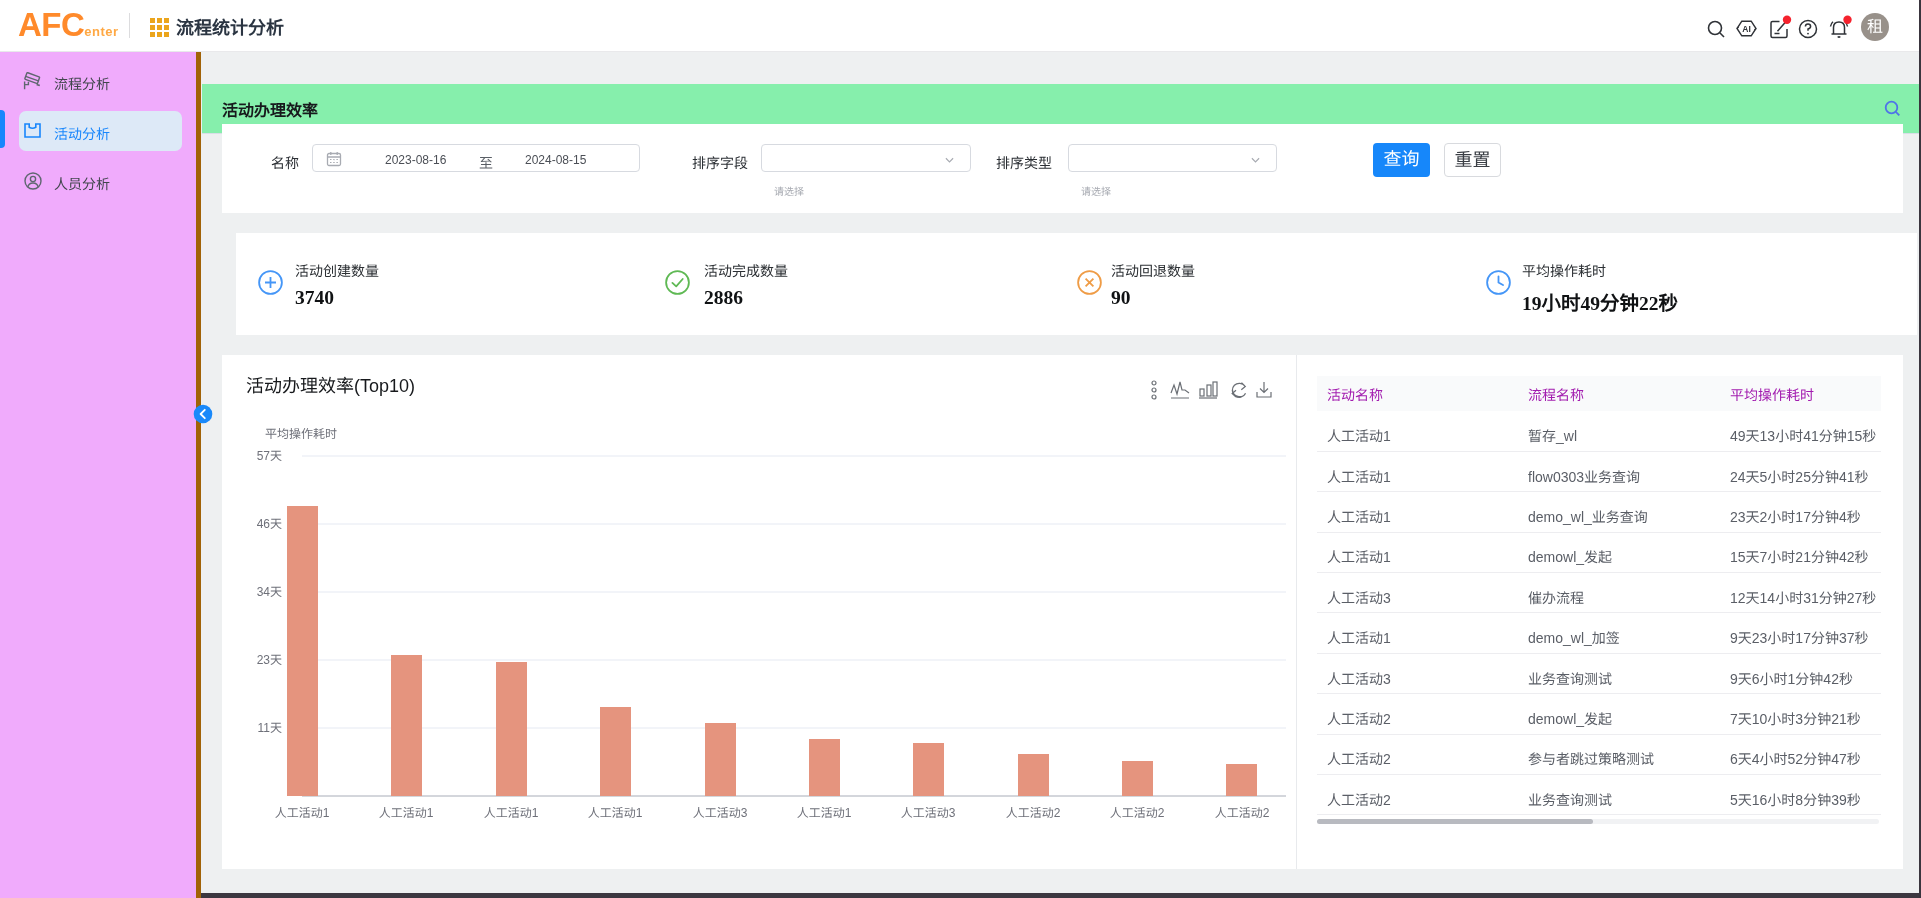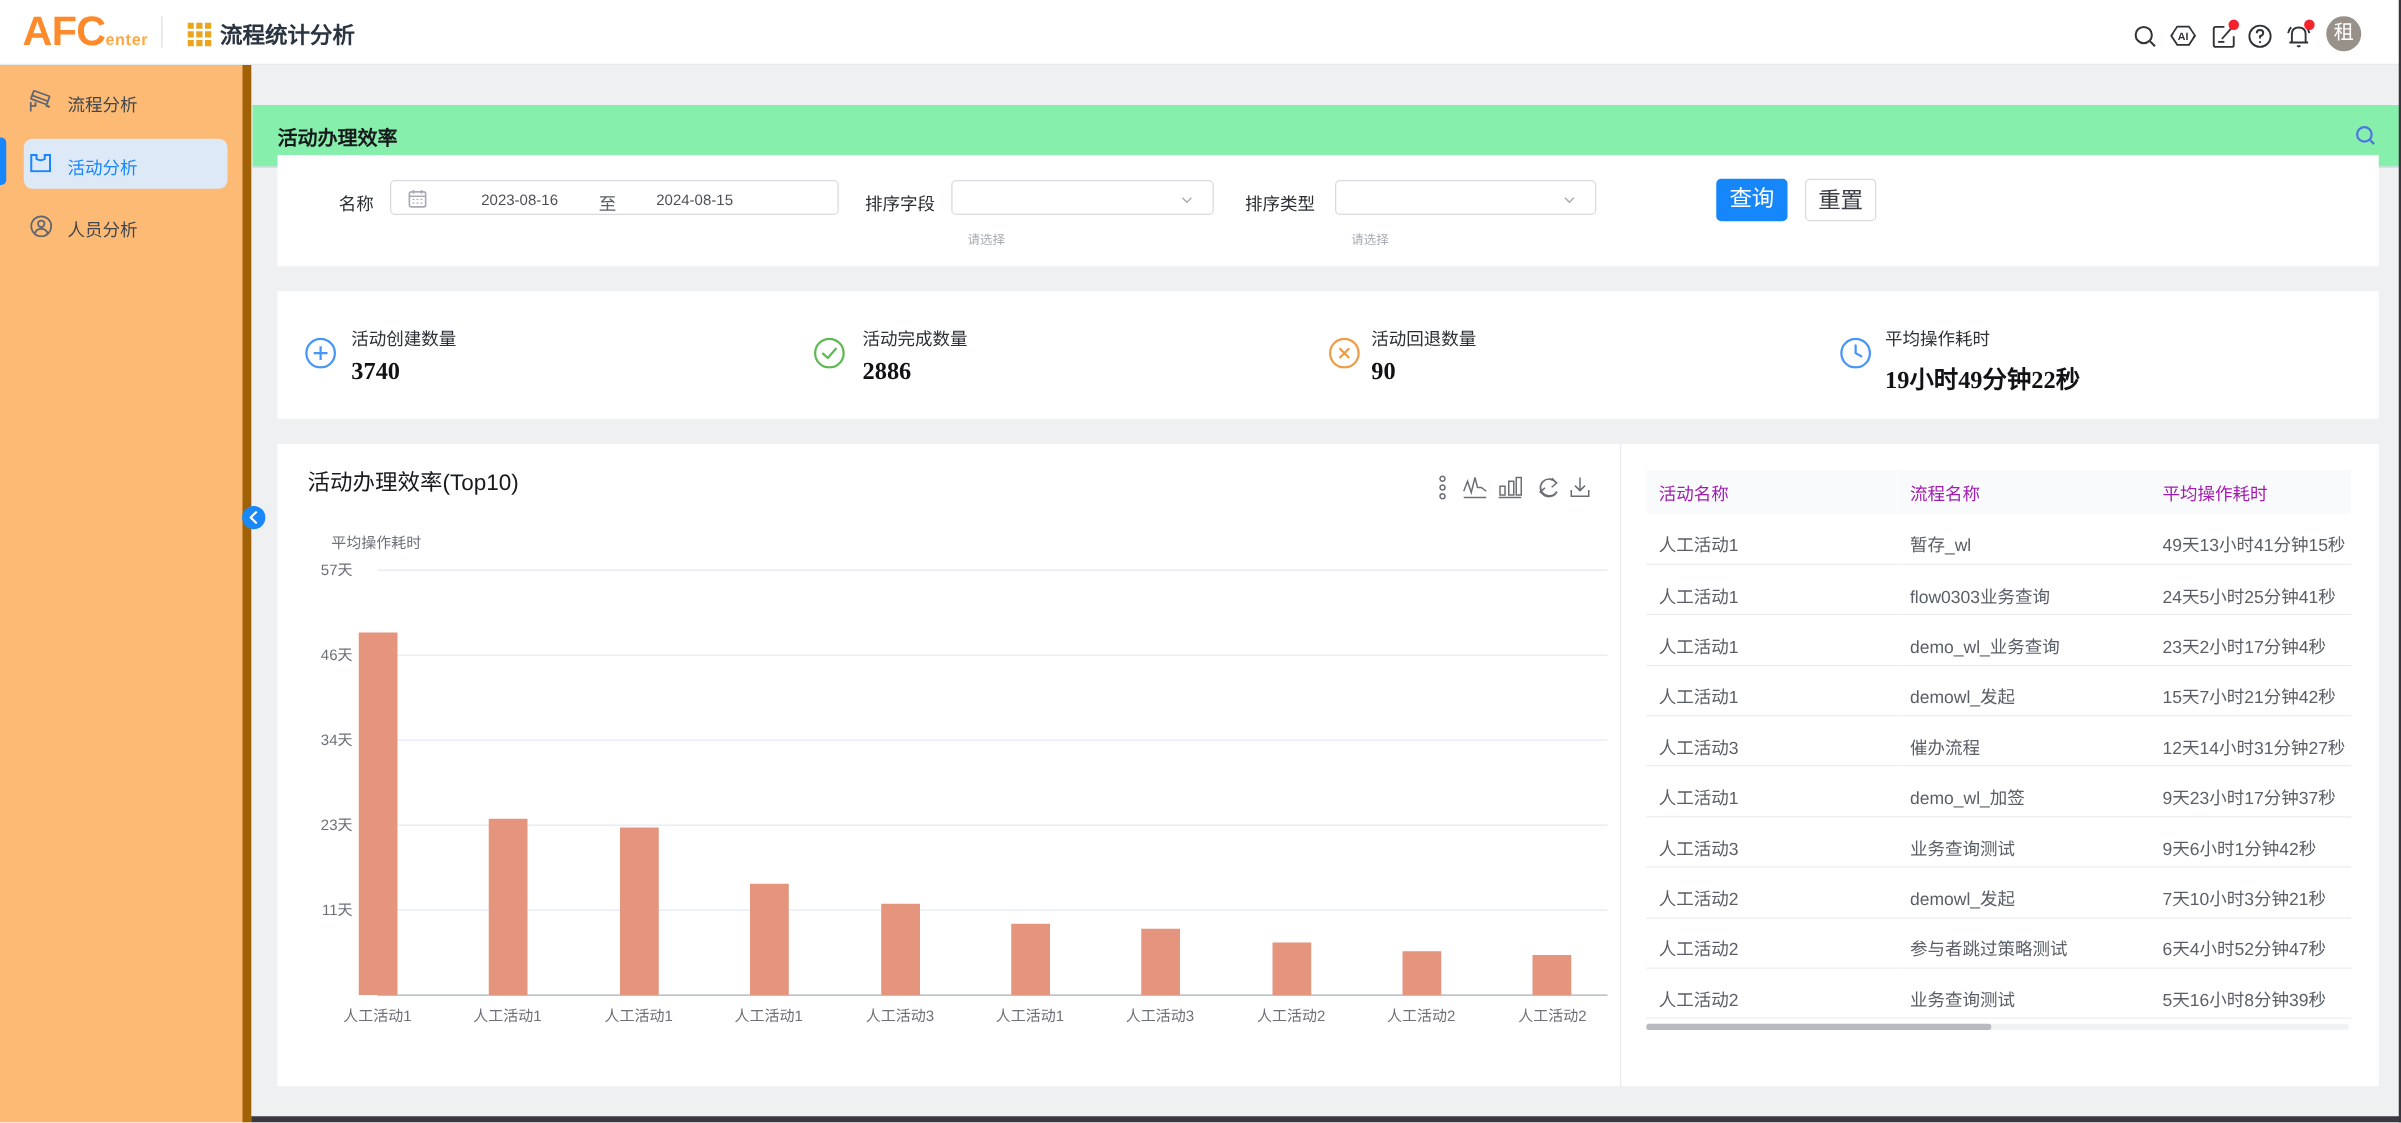--- a/index.html
+++ b/index.html
@@ -9,34 +9,34 @@
   .abs { position:absolute; }
 
   
   #topbar { position:absolute; left:0; top:0; width:1921px; height:52px; background:#fff; border-bottom:1px solid #e9e9eb; z-index:5; }
   #logo { position:absolute; left:18px; top:6px; font-weight:bold; color:#ff8a2b; font-size:33px; letter-spacing:-0.5px; }
   #logo .enter { font-size:13px; color:#ffa843; letter-spacing:0.5px; }
   #logo-div { position:absolute; left:129px; top:13px; width:1px; height:25px; background:#dcdcde; }
   #apptitle { position:absolute; left:176px; top:13px; font-size:18px; font-weight:bold; color:#2b3542; }
 
   
-  #sidebar { position:absolute; left:0; top:52px; width:201px; height:846px; background:#fdba74; border-right:7px solid #a16207; }
+  #sidebar { position:absolute; left:0; top:52px; width:201px; height:846px; background:#f0abfc; border-right:5px solid #a16207; }
   .menu-item { position:absolute; left:19px; width:163px; height:40px; border-radius:7px; font-size:14px; color:#41464d; }
   .menu-item .txt { position:absolute; left:35px; top:12px; }
   .menu-item.active { background:#dde9f7; color:#1886fc; }
   #accent { position:absolute; left:0; top:110px; width:5px; height:38px; background:#1886fc; border-radius:0 4px 4px 0; }
 
   
   #pagebar { position:absolute; left:202px; top:52px; width:1719px; height:50px; background:#86efac; border-bottom:1px solid #d9dee7;margin-top:32px; }
   #pagetitle { position:absolute; left:20px; top:13px; font-size:16px; font-weight:bold; color:#17191c; }
 
   
   .card { position:absolute; background:#fff; }
   #card-filter { left:222px; top:124px; width:1681px; height:89px; }
-  #card-stats  { left:222px; top:233px; width:1681px; height:102px; }
+  #card-stats  { left:236px; top:233px; width:1681px; height:102px; }
   #card-main   { left:222px; top:355px; width:1681px; height:514px; }
   #main-divider { position:absolute; left:1074px; top:0; width:1px; height:514px; background:#e8eaed; }
 
   
   .flabel { position:absolute; top:28px; font-size:14px; color:#2a2e33; }
   .fbox { position:absolute; top:20px; height:28px; border:1px solid #d7dae0; border-radius:4px; background:#fff; }
   .placeholder { position:absolute; top:6px; font-size:10px; color:#a8abb2;margin-top:32px; }
   .datetxt { position:absolute; top:8px; font-size:12px; color:#4b4f56; }
   .chev { position:absolute; top:11px; width:9px; height:9px; }
   .btn { position:absolute; top:19px; height:34px; border-radius:4px; font-size:18px; text-align:center; line-height:33px; }
@@ -152,21 +152,21 @@
 <div id="pagebar">
   <div id="pagetitle">活动办理效率</div>
   <svg class="abs" style="left:1682px;top:16px" width="18" height="18" viewBox="0 0 18 18" fill="none" stroke="#4f73e8" stroke-width="1.8">
     <circle cx="7.5" cy="7.5" r="5.8"></circle>
       <path d="M11.8 11.8 L15.3 15.3"></path>
   </svg>
 </div>
 
 <div class="card" id="card-filter">
   <div class="flabel" style="left:49px">名称</div>
-  <div class="fbox" style="left:90px;width:359px">
+  <div class="fbox" style="left:90px;width:328px">
     <svg class="abs" style="left:13px;top:6px" width="16" height="16" viewBox="0 0 16 16" fill="none" stroke="#a8abb2" stroke-width="1.3">
       <rect x="1.5" y="2.5" width="13" height="12" rx="1.5"></rect>
       <path d="M1.5 6 L14.5 6 M4.8 1 L4.8 4 M11.2 1 L11.2 4"></path>
       <path d="M4 8.5 L5.5 8.5 M7.2 8.5 L8.7 8.7 M10.4 8.5 L11.9 8.5 M4 11.5 L5.5 11.5 M7.2 11.5 L8.7 11.5 M10.4 11.5 L11.9 11.5" stroke-width="1.1"></path>
     </svg>
     <div class="datetxt" style="left:72px">2023-08-16</div>
     <div class="datetxt" style="left:166px;color:#5a5f66;font-size:14px;top:7px">至</div>
     <div class="datetxt" style="left:212px">2024-08-15</div>
   </div>
   <div class="flabel" style="left:470px">排序字段</div>

